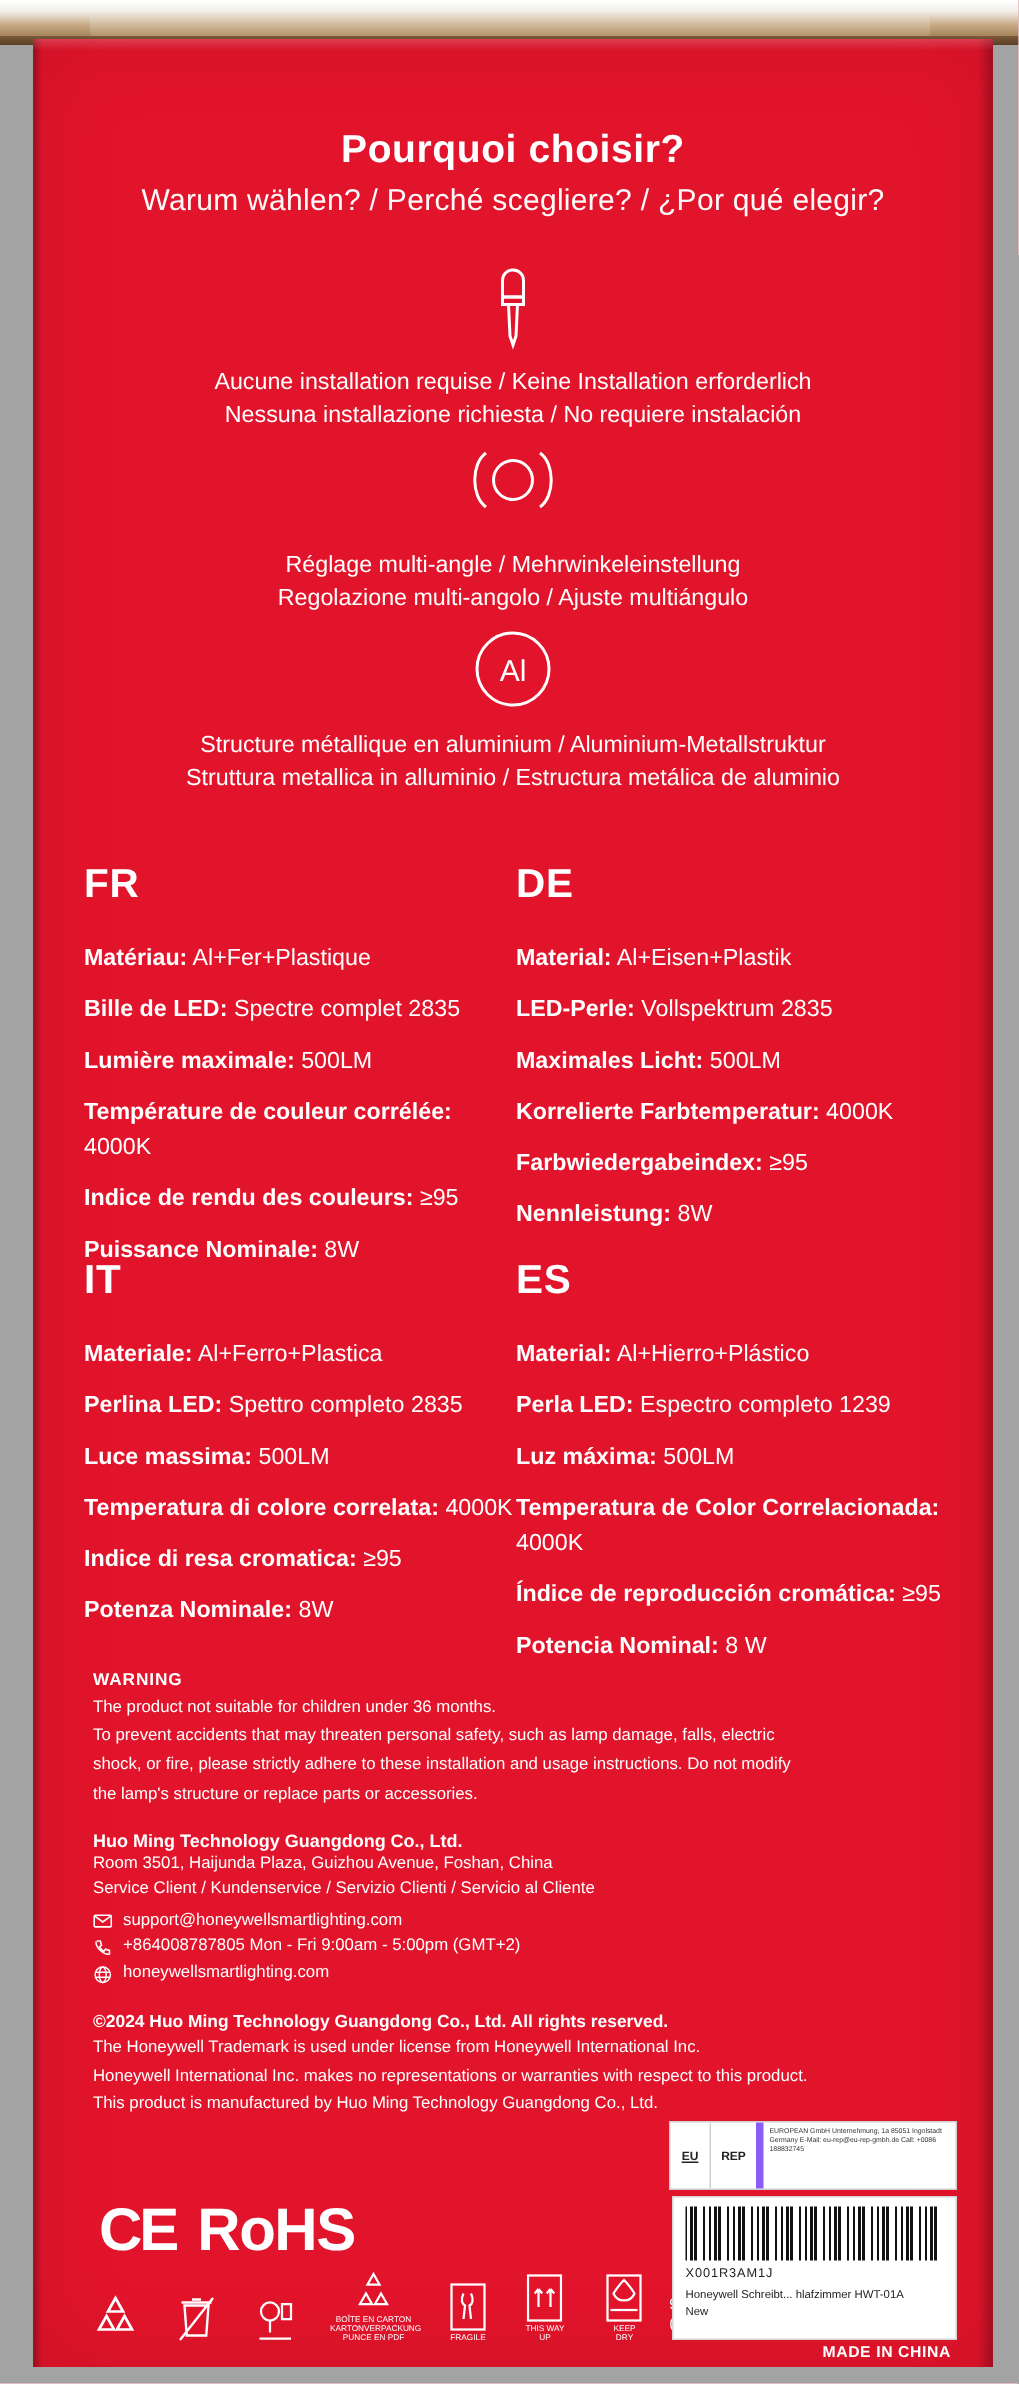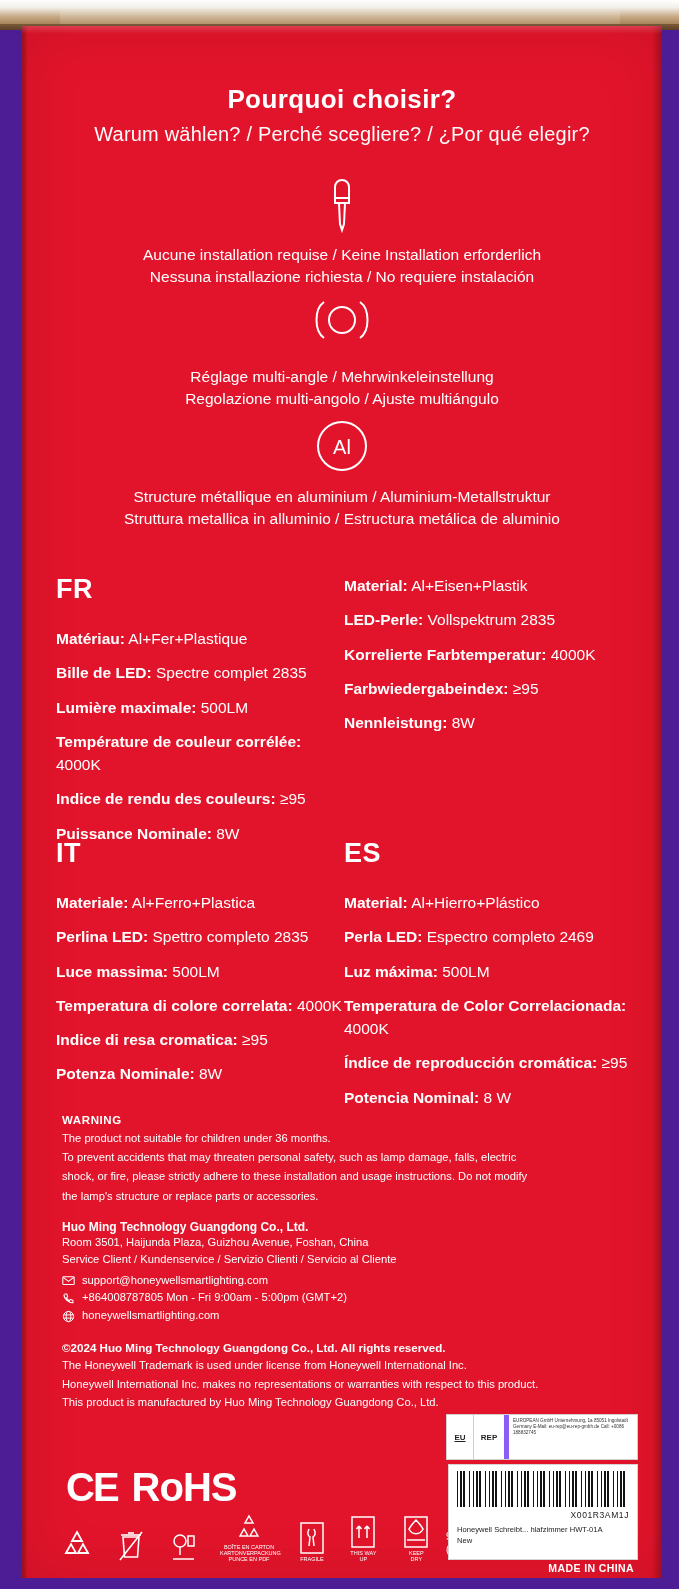--- a/index.html
+++ b/index.html
@@ -1,17 +1,17 @@
 <!DOCTYPE html>
 <html><head>
 <meta charset="utf-8">
 <style>
   html,body{margin:0;padding:0;background:#ffffff;}
   body{width:679px;height:1589px;font-family:"Liberation Sans",sans-serif;-webkit-font-smoothing:antialiased;}
-  .page{position:relative;width:679px;height:1589px;overflow:hidden;background:#4c1d95;}
+  .page{position:relative;width:679px;height:1589px;overflow:hidden;background:#a3a3a3;}
 
   
   .cardboard{position:absolute;left:0;top:0;width:679px;height:30px;background:linear-gradient(180deg,#ffffff 0%,#f2efe9 25%,#c8ab86 55%,#a9875f 78%,#8d6a45 100%);}
   .cardboard:after{content:"";position:absolute;left:0;bottom:0;width:100%;height:6px;background:linear-gradient(180deg,#7a5a39,#5c4027);}
   .cardboard .flap{position:absolute;top:10px;left:60px;width:560px;height:14px;background:linear-gradient(180deg,#e9e2d5,#bfa078);opacity:.55;border-radius:2px;}
 
   
   .box{position:absolute;left:22px;top:26px;width:640px;height:1552px;background:#e2142b;
        background-image:linear-gradient(90deg,rgba(255,255,255,.055) 0 1px,transparent 1px 7px);
        box-shadow:inset 0 0 60px rgba(0,0,0,.10);}
@@ -72,21 +72,21 @@
 
   
   .eu-label{position:absolute;right:24px;bottom:118px;width:190px;height:44px;background:#fff;border:1px solid #cfcfcf;display:flex;}
   .eu-label .cellA{width:26px;border-right:1px solid #cfcfcf;display:flex;align-items:center;justify-content:center;font-size:8px;font-weight:700;color:#222;text-decoration:underline;}
   .eu-label .cellB{width:30px;border-right:5px solid #8b5cf6;display:flex;align-items:center;justify-content:center;font-size:8px;font-weight:700;color:#222;}
   .eu-label .cellC{flex:1;padding:3px 4px;font-size:4.6px;line-height:1.3;color:#333;}
 
   .barcode-label{position:absolute;right:24px;bottom:18px;width:190px;height:96px;background:#fff;border:1px solid #d5d5d5;padding:6px 8px;box-sizing:border-box;}
   .bars{height:36px;width:170px;
         background-image:repeating-linear-gradient(90deg,#111 0 1px,#fff 1px 3px,#111 3px 5px,#fff 5px 6px,#111 6px 8px,#fff 8px 12px,#111 12px 13px,#fff 13px 16px);}
-  .bc-num{font-size:8.5px;color:#222;text-align:right;margin-top:3px;letter-spacing:.6px;}
+  .bc-num{font-size:8.5px;color:#222;text-align:left;margin-top:3px;letter-spacing:.6px;}
   .bc-t1{font-size:7.6px;color:#222;margin-top:5px;}
   .bc-t2{font-size:7.6px;color:#222;margin-top:2px;}
 
   .made{position:absolute;right:28px;bottom:4px;color:#fff;font-size:10.5px;font-weight:700;letter-spacing:.4px;}
 </style>
 </head>
 <body>
 
 <div class="page">
 
@@ -145,41 +145,43 @@
         <h3>FR</h3>
         <div class="spec"><b>Matériau:</b> <span class="v">Al+Fer+Plastique</span></div>
         <div class="spec"><b>Bille de LED:</b> <span class="v">Spectre complet 2835</span></div>
         <div class="spec"><b>Lumière maximale:</b> <span class="v">500LM</span></div>
         <div class="spec"><b>Température de couleur corrélée:</b> <span class="v">4000K</span></div>
         <div class="spec"><b>Indice de rendu des couleurs:</b> <span class="v">≥95</span></div>
         <div class="spec"><b>Puissance Nominale:</b> <span class="v">8W</span></div>
       </div>
 
       <div class="col colDE">
+        <h3>DE</h3>
         <div class="spec"><b>Material:</b> <span class="v">Al+Eisen+Plastik</span></div>
         <div class="spec"><b>LED-Perle:</b> <span class="v">Vollspektrum 2835</span></div>
+        <div class="spec"><b>Maximales Licht:</b> <span class="v">500LM</span></div>
         <div class="spec"><b>Korrelierte Farbtemperatur:</b> <span class="v">4000K</span></div>
         <div class="spec"><b>Farbwiedergabeindex:</b> <span class="v">≥95</span></div>
         <div class="spec"><b>Nennleistung:</b> <span class="v">8W</span></div>
       </div>
 
       <div class="col colIT">
         <h3>IT</h3>
         <div class="spec"><b>Materiale:</b> <span class="v">Al+Ferro+Plastica</span></div>
         <div class="spec"><b>Perlina LED:</b> <span class="v">Spettro completo 2835</span></div>
         <div class="spec"><b>Luce massima:</b> <span class="v">500LM</span></div>
         <div class="spec"><b>Temperatura di colore correlata:</b> <span class="v">4000K</span></div>
         <div class="spec"><b>Indice di resa cromatica:</b> <span class="v">≥95</span></div>
         <div class="spec"><b>Potenza Nominale:</b> <span class="v">8W</span></div>
       </div>
 
       <div class="col colES">
         <h3>ES</h3>
         <div class="spec"><b>Material:</b> <span class="v">Al+Hierro+Plástico</span></div>
-        <div class="spec"><b>Perla LED:</b> <span class="v">Espectro completo 2469</span></div>
+        <div class="spec"><b>Perla LED:</b> <span class="v">Espectro completo 1239</span></div>
         <div class="spec"><b>Luz máxima:</b> <span class="v">500LM</span></div>
         <div class="spec"><b>Temperatura de Color Correlacionada:</b> <span class="v">4000K</span></div>
         <div class="spec"><b>Índice de reproducción cromática:</b> <span class="v">≥95</span></div>
         <div class="spec"><b>Potencia Nominal:</b> <span class="v">8 W</span></div>
       </div>
 
     </div>
 
     <div class="legal">
       <div class="wtitle">WARNING</div>

